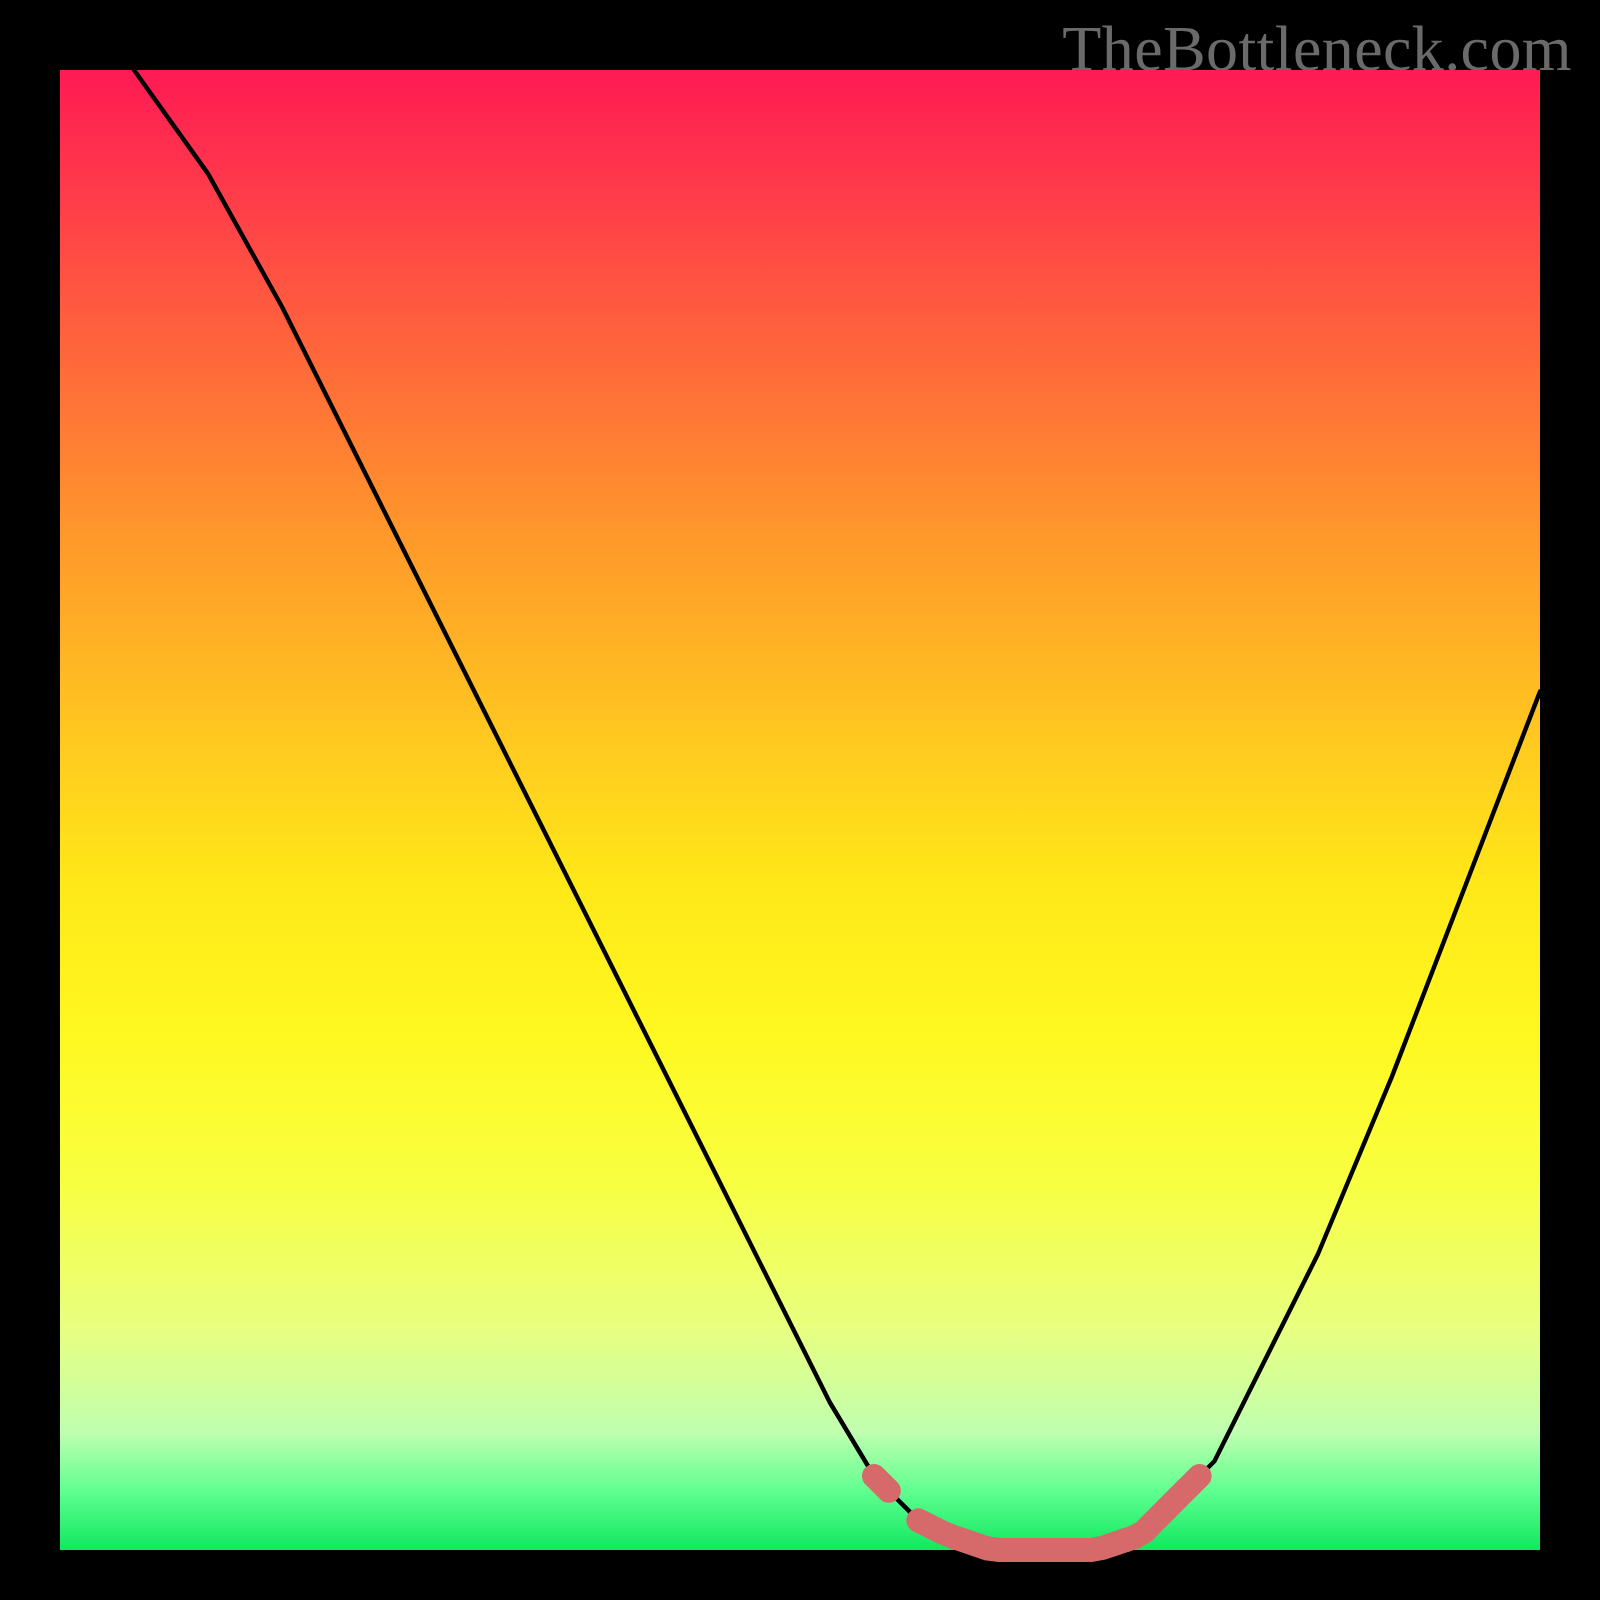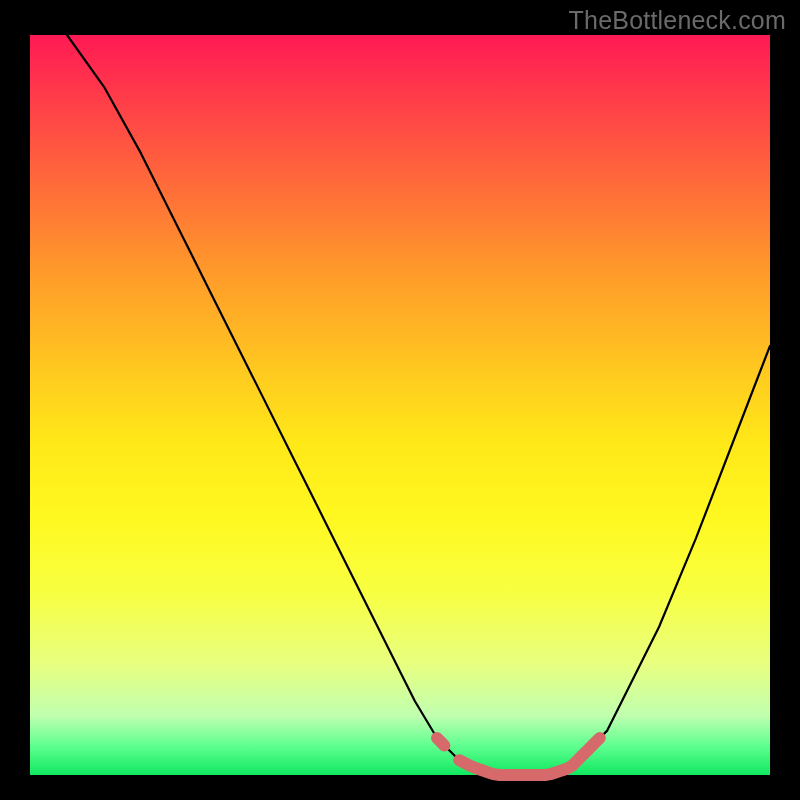--- a/index.html
+++ b/index.html
@@ -2,22 +2,22 @@
 <html><head>
 <meta charset="utf-8">
 <style>
   * { margin: 0; padding: 0; box-sizing: border-box; }
   html, body { width: 800px; height: 800px; overflow: hidden; background: #000; }
   .container { position: relative; width: 800px; height: 800px; background: #000; }
   .watermark {
     position: absolute;
     top: 6px;
     right: 14px;
-    font-family: Liberation Sans, sans-serif;
-    font-size: 25px;
+    font-family: Liberation Serif, serif;
+    font-size: 32px;
     color: #6a6a6a;
     font-weight: 400;
     letter-spacing: 0.2px;
   }
   .plot-area {
     position: absolute;
     left: 30px;
     top: 35px;
     width: 740px;
     height: 740px;

